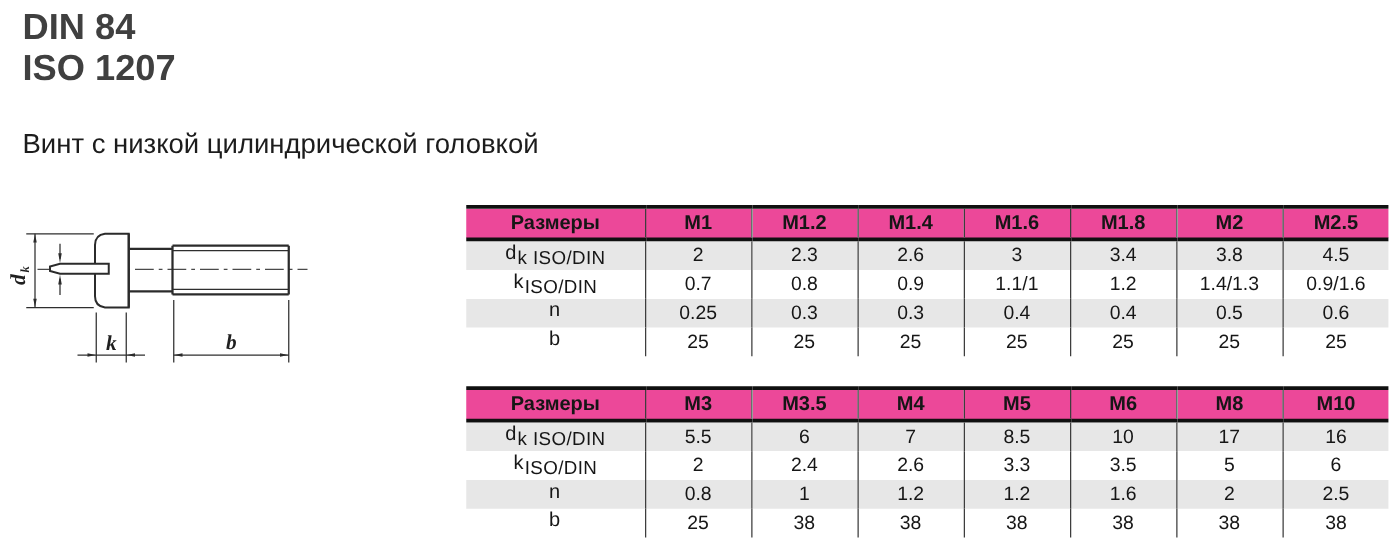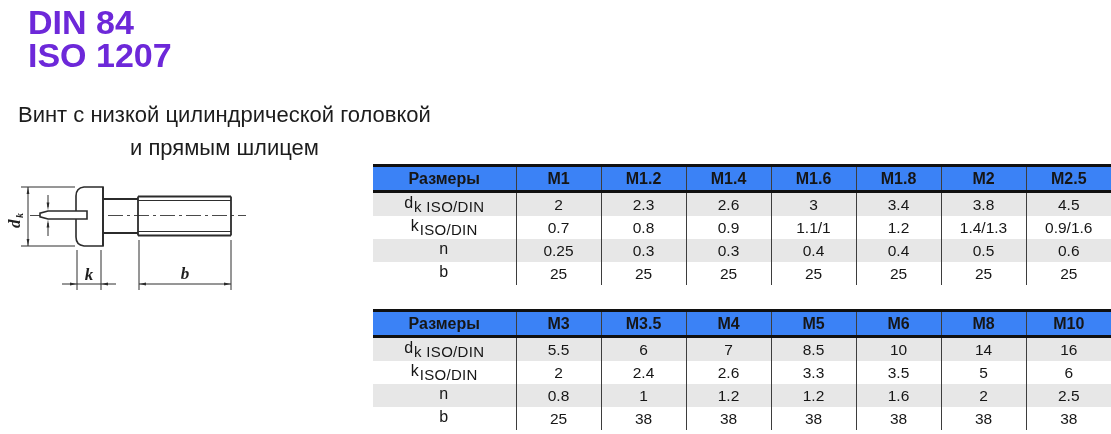--- a/index.html
+++ b/index.html
@@ -1,20 +1,20 @@
 <!DOCTYPE html>
 <html><head>
 <meta charset="utf-8">
 <style>
   html,body { margin:0; padding:0; background:#fff; }
   .page {
     position:relative; width:1111px; height:434px; background:#ffffff;
     font-family:"Liberation Sans", sans-serif; color:#141414; overflow:hidden;
   }
-  .standards { position:absolute; left:28px; top:6px; font-size:34px; font-weight:bold; line-height:33px; color:#6d28d9; }
+  .standards { position:absolute; left:18px; top:6px; font-size:29px; font-weight:bold; line-height:33px; color:#404040; }
   .desc { position:absolute; left:18px; top:98px; font-size:22px; font-weight:400; line-height:33px; color:#1c1c1c;text-align:center; }
 
   .drawing { position:absolute; left:0; top:168px; width:290px; height:127px; }
   .drawing .obj  { fill:none; stroke:#2b2b2b; stroke-width:1.8; }
   .drawing .objf { fill:#ffffff; stroke:#2b2b2b; stroke-width:1.6; }
   .drawing .thin { fill:none; stroke:#2e2e2e; stroke-width:1; }
   .drawing .ctr  { fill:none; stroke:#4a4a4a; stroke-width:1; stroke-dasharray:15 4 3 4; }
   .drawing .ah   { fill:#2b2b2b; stroke:none; }
   .drawing text  { fill:#1f1f1f; font-family:"Liberation Serif", serif; font-style:italic; }
   .dimlabel { font-size:17px; font-weight:600; }
@@ -26,40 +26,39 @@
   }
   .t1 { top:164px; }
   .t2 { top:309px; }
   .spec-table col.c0 { width:143px; }
   .spec-table th, .spec-table td {
     border-left:1.5px solid #3d3d3d; text-align:center; vertical-align:middle;
     padding:0; height:23px; font-weight:400; overflow:hidden; white-space:nowrap;
   }
   .spec-table th:first-child, .spec-table td:first-child { border-left:none; }
   .spec-table thead th {
-    background:#3b82f6; font-weight:700; font-size:16px; height:23px;
+    background:#ec4899; font-weight:700; font-size:16px; height:23px;
     border-top:3px solid #101010; border-bottom:3px solid #101010;
   }
   .spec-table tbody tr:nth-child(odd) { background:#e7e7e7; }
   .lm { font-size:16px; }
   sub.ls { font-size:15px; letter-spacing:0.3px; margin-left:1px; }
 </style>
 </head>
 <body>
 
 <div class="page">
 
   <div class="standards">
     <div>DIN 84</div>
     <div>ISO 1207</div>
   </div>
 
   <div class="desc">
     <div>Винт с низкой цилиндрической головкой</div>
-    <div>и прямым шлицем</div>
   </div>
 
   <svg class="drawing" viewBox="0 168 290 127" xmlns="http://www.w3.org/2000/svg">
 
     <line class="ctr" x1="30" y1="215.5" x2="246" y2="215.5"></line>
 
     <path class="objf" d="M 103,187 L 84,187 Q 76,188 76,196 L 76,237 Q 76,245 84,246 L 103,246 Z"></path>
     <line class="obj" x1="103" y1="187" x2="103" y2="246"></line>
 
     <polygon class="objf" points="48,211 87,211 87,219 48,219 40,216.8 40,213.2"></polygon>
@@ -183,21 +182,21 @@
       </tr>
     </thead>
     <tbody>
       <tr>
         <td><span class="lm">d</span><sub class="ls">k ISO/DIN</sub></td>
         <td>5.5</td>
         <td>6</td>
         <td>7</td>
         <td>8.5</td>
         <td>10</td>
-        <td>14</td>
+        <td>17</td>
         <td>16</td>
       </tr>
       <tr>
         <td><span class="lm">k</span><sub class="ls">ISO/DIN</sub></td>
         <td>2</td>
         <td>2.4</td>
         <td>2.6</td>
         <td>3.3</td>
         <td>3.5</td>
         <td>5</td>

